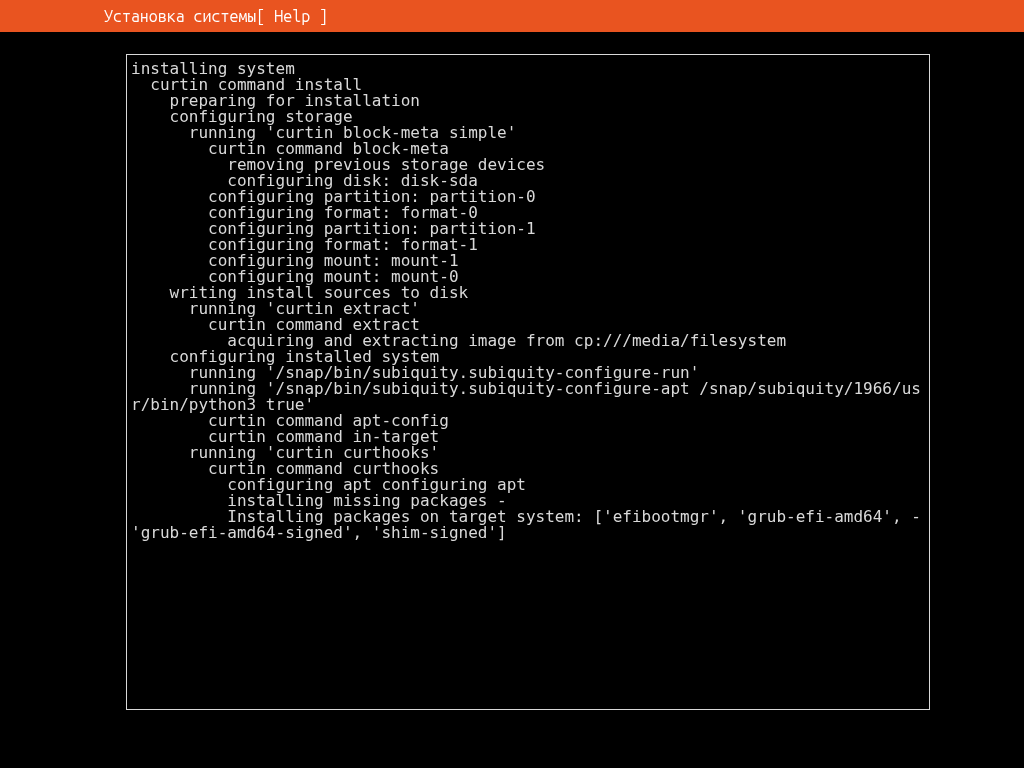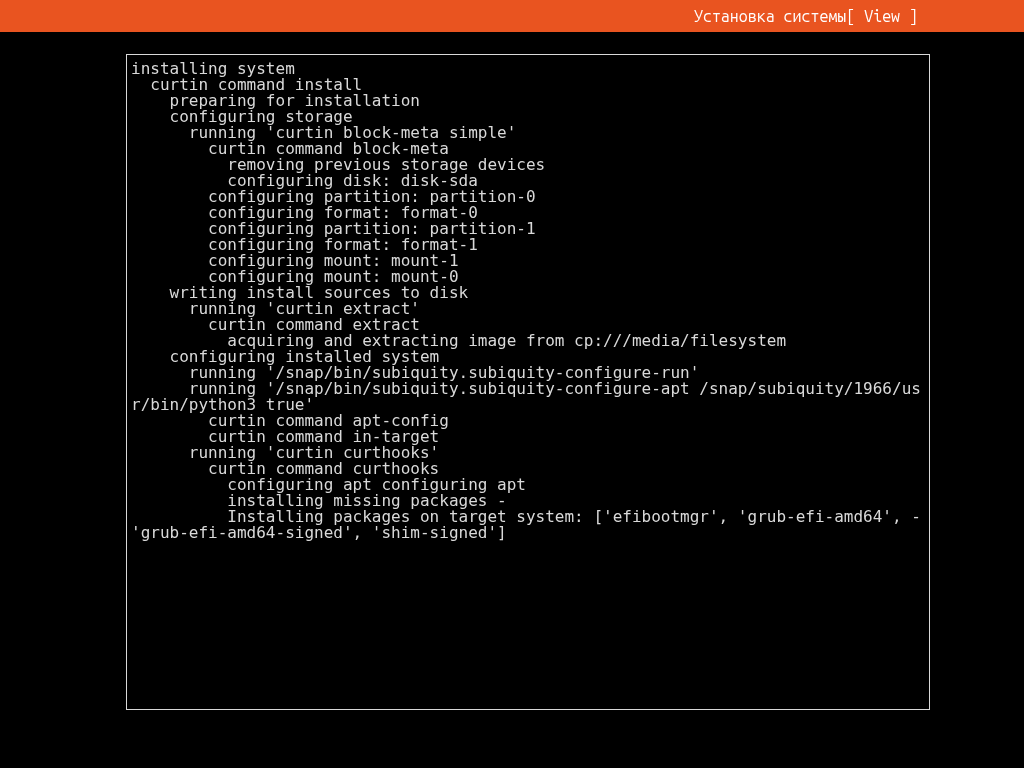--- a/index.html
+++ b/index.html
@@ -12,21 +12,21 @@
     line-height: 16px;
     overflow: hidden;
     color: #fff;
   }
   .topbar {
     width: 100%;
     height: 32px;
     background: #e95420;
     color: #fff;
     display: flex;
-    justify-content: flex-end;
+    justify-content: flex-start;
     align-items: center;
     padding: 0 8px 0 8px;
   }
   .topbar .title {
     padding-left: 96px;
     letter-spacing: 0;
   }
   .topbar .help {
     padding-right: 98px;
     letter-spacing: 0;
@@ -52,21 +52,21 @@
     text-align: center;
     color: #d9d9d9;
     margin-top: 22px;
   }
 </style>
 </head>
 <body>
 
 <div class="topbar">
   <span class="title">Установка системы</span>
-  <span class="help">[ View ]</span>
+  <span class="help">[ Help ]</span>
 </div>
 
 <div class="main-area">
   <pre class="log-box" id="logbox">installing system
   curtin command install
     preparing for installation
     configuring storage
       running 'curtin block-meta simple'
         curtin command block-meta
           removing previous storage devices

